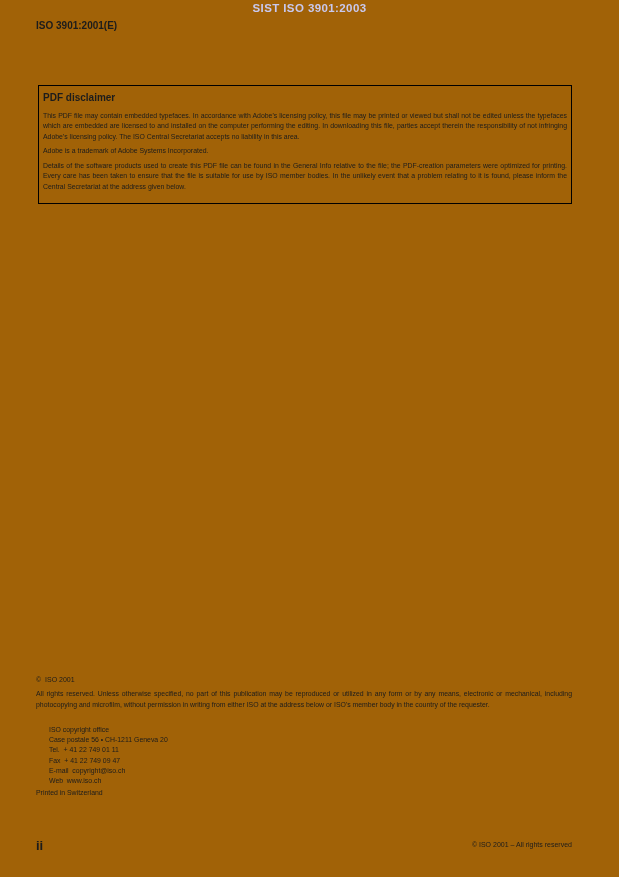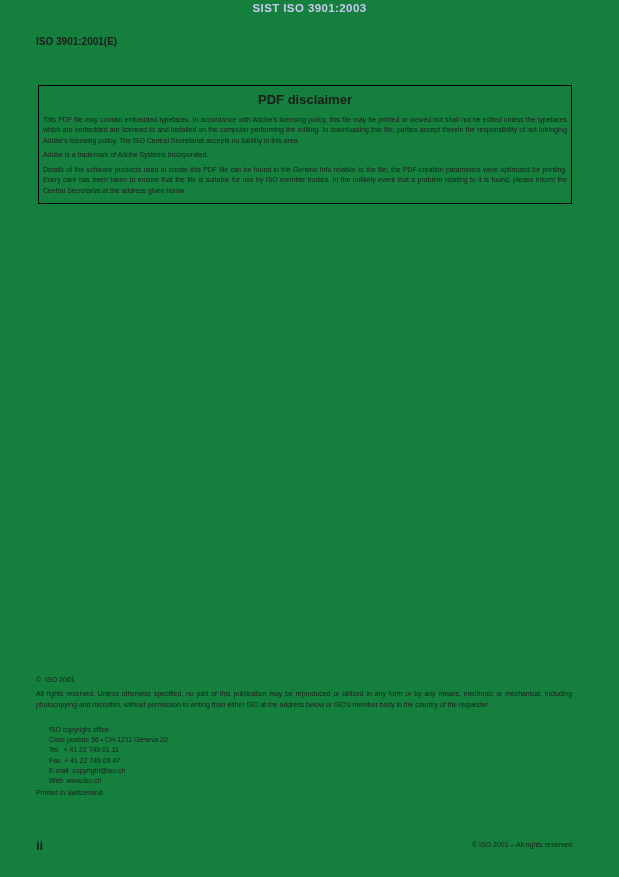--- a/index.html
+++ b/index.html
@@ -4,57 +4,57 @@
 <style>
   html, body {
     margin: 0;
     padding: 0;
     background: #ffffff;
   }
   .page {
     position: relative;
     width: 619px;
     height: 877px;
-    background: #15803d;
+    background: #a16207;
     font-family: "Liberation Sans", sans-serif;
     color: #1c1c1c;
     overflow: hidden;
   }
   .watermark {
     position: absolute;
     top: 2px;
     left: 0;
     right: 0;
     text-align: center;
     font-weight: bold;
     font-size: 11.5px;
     letter-spacing: 0.4px;
     color: #c9c9ef;
   }
   .doc-ref {
     position: absolute;
-    top: 36px;
+    top: 20px;
     left: 36px;
     font-weight: bold;
     font-size: 10px;
   }
   .disclaimer-box {
     position: absolute;
     left: 38px;
     top: 85px;
     width: 524px;
     height: 111px;
     border: 1.5px solid #000000;
     padding: 3px 4px;
     overflow: hidden;
   }
   .box-title {
-    text-align: center;
+    text-align: left;
     font-weight: bold;
-    font-size: 13px;
+    font-size: 10px;
     margin: 3px 0 8px 0;
   }
   .box-para {
     font-size: 6.9px;
     line-height: 10.3px;
     text-align: justify;
     margin: 0 0 4.5px 0;
   }
   .copyright-notice {
     position: absolute;

